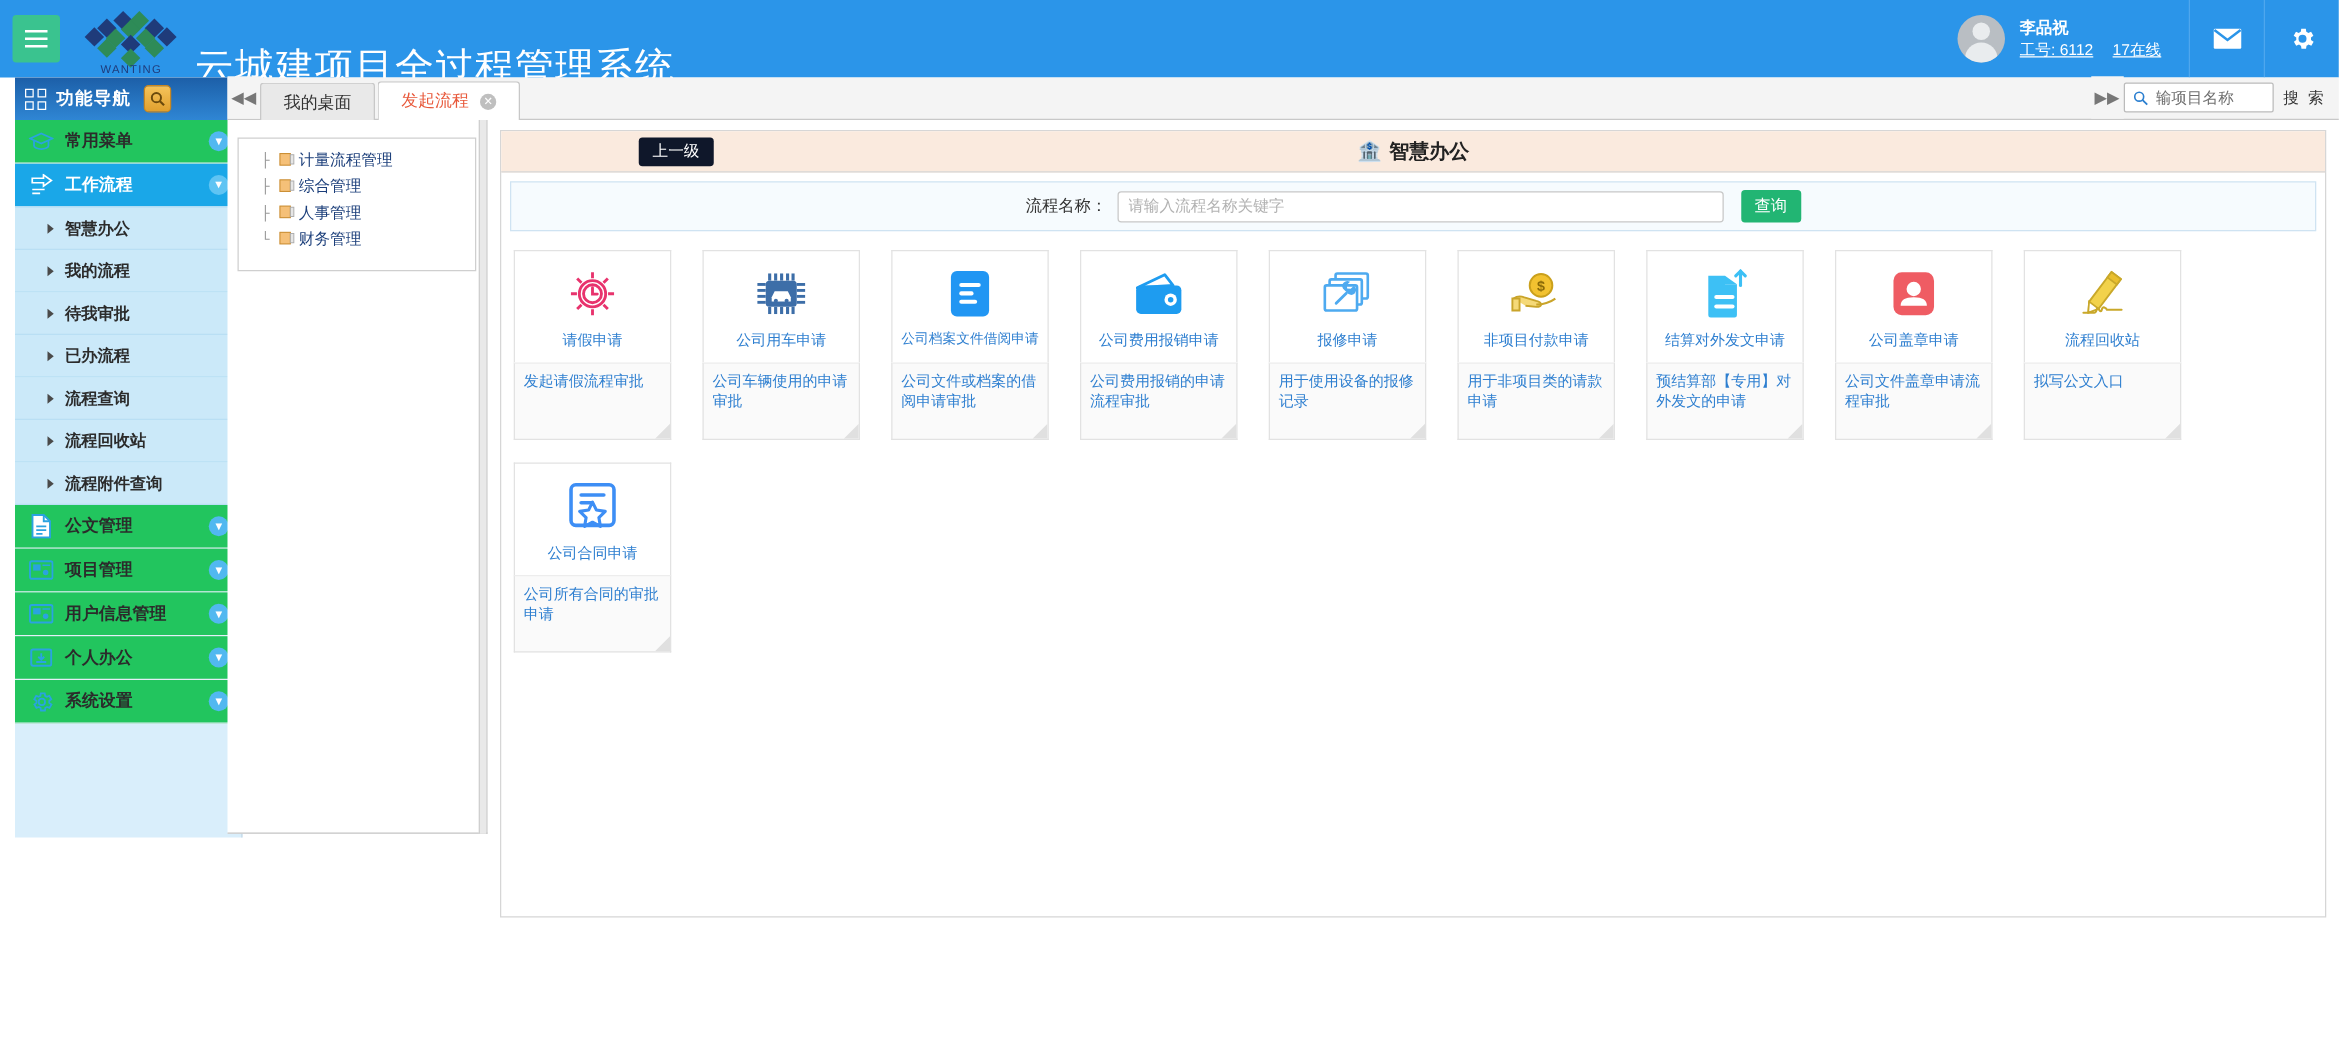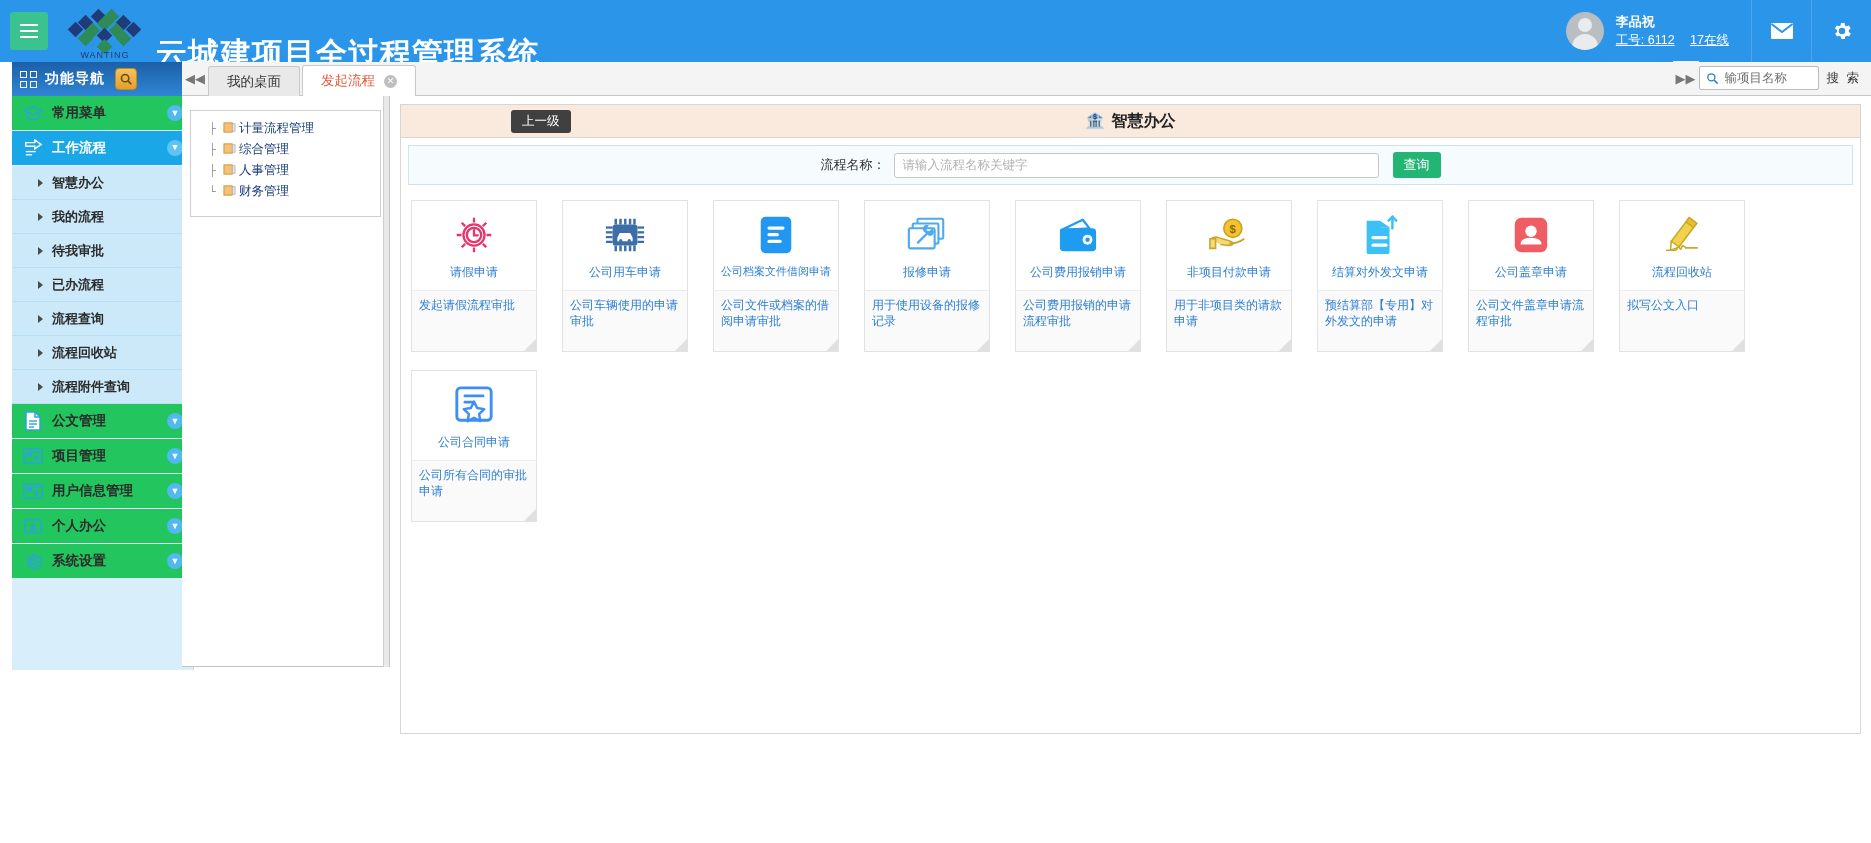--- a/index.html
+++ b/index.html
@@ -35,21 +35,21 @@
     margin-left: 18px;
     width: 78px; height: 56px;
     position: relative;
   }
   .brand-logo svg { display: block; }
   .brand-title {
     margin-left: 12px;
     color: #ffffff;
     font-size: 31px;
     letter-spacing: 1px;
-    font-weight: 700;
+    font-weight: 400;
     white-space: nowrap;
     margin-top: 46px;
   }
   .topbar-right {
     margin-left: auto;
     display: flex; align-items: center; height: 62px;
   }
   .user-block {
     display: flex; align-items: center;
     padding: 0 22px 0 10px;
@@ -271,21 +271,21 @@
   }
   .panel-header {
     position: relative;
     height: 33px;
     background: #faeade;
     border-bottom: 1px solid #d6d6d6;
     display: flex; align-items: center;
   }
   .up-level-btn {
     position: absolute; left: 110px;
-    background: #404040;
+    background: #0f172a;
     color: #fff; font-size: 12.5px;
     padding: 3px 11px; border-radius: 3px;
     cursor: pointer;
   }
   .panel-title {
     position: absolute; left: 0; right: 0;
     text-align: center;
     font-size: 16px; font-weight: bold; color: #222;
   }
   .panel-title .bank { margin-right: 6px; }
@@ -713,50 +713,50 @@
             </svg>
           </div>
           <div class="card-title wide">公司档案文件借阅申请</div>
         </div>
         <div class="card-body">公司文件或档案的借阅申请审批</div>
       </div>
 
       <div class="card">
         <div class="card-top">
           <div class="card-icon">
+            <svg width="46" height="40" viewBox="0 0 48 42">
+              <path d="M6 16 L29 5 L36 14 L6 16 Z" fill="#ffffff" stroke="#1e9cf0" stroke-width="2.4" stroke-linejoin="round"></path>
+              <rect x="5" y="14" width="38" height="24" rx="4" fill="#1e9cf0"></rect>
+              <circle cx="34" cy="26" r="5.2" fill="#ffffff"></circle>
+              <circle cx="34" cy="26" r="2.3" fill="#1e9cf0"></circle>
+            </svg>
+          </div>
+          <div class="card-title">公司费用报销申请</div>
+        </div>
+        <div class="card-body">公司费用报销的申请流程审批</div>
+      </div>
+
+      <div class="card">
+        <div class="card-top">
+          <div class="card-icon">
             <svg width="44" height="42" viewBox="0 0 46 44">
               <g fill="none" stroke="#4eaaf0" stroke-width="2.2">
                 <rect x="13" y="5" width="27" height="21" rx="1.5"></rect>
                 <rect x="8" y="10" width="27" height="21" rx="1.5" fill="#ffffff"></rect>
                 <rect x="4" y="15" width="27" height="21" rx="1.5" fill="#ffffff"></rect>
               </g>
               <g fill="none" stroke="#4eaaf0" stroke-width="2.4" stroke-linecap="round">
                 <path d="M13.5 30 L22 21.5"></path>
                 <path d="M22.5 21 a4.2 4.2 0 105.8-5.8 l-2.6 2.6 -3 -0.2 -0.2 -3 2.6 -2.6 a4.2 4.2 0 00-5.8 5.8z" fill="#4eaaf0" stroke="none"></path>
               </g>
             </svg>
           </div>
           <div class="card-title">报修申请</div>
         </div>
         <div class="card-body">用于使用设备的报修记录</div>
-      </div>
-
-      <div class="card">
-        <div class="card-top">
-          <div class="card-icon">
-            <svg width="46" height="40" viewBox="0 0 48 42">
-              <path d="M6 16 L29 5 L36 14 L6 16 Z" fill="#ffffff" stroke="#1e9cf0" stroke-width="2.4" stroke-linejoin="round"></path>
-              <rect x="5" y="14" width="38" height="24" rx="4" fill="#1e9cf0"></rect>
-              <circle cx="34" cy="26" r="5.2" fill="#ffffff"></circle>
-              <circle cx="34" cy="26" r="2.3" fill="#1e9cf0"></circle>
-            </svg>
-          </div>
-          <div class="card-title">公司费用报销申请</div>
-        </div>
-        <div class="card-body">公司费用报销的申请流程审批</div>
       </div>
 
       <div class="card">
         <div class="card-top">
           <div class="card-icon">
             <svg width="46" height="42" viewBox="0 0 48 44">
               <circle cx="28" cy="15" r="9.5" fill="#f2c230" stroke="#caa01c" stroke-width="1.6"></circle>
               <text x="28" y="20" font-size="12" font-weight="bold" fill="#8a6a08" text-anchor="middle" font-family="Liberation Sans, sans-serif">$</text>
               <path d="M5 26 q4 -3 9 -1 l10 3 q4 1 4 3 t-4 2 l-9 -1" fill="#f5d978" stroke="#c9a42a" stroke-width="1.6" stroke-linejoin="round"></path>
               <path d="M4 26 h6 v10 h-6 z" fill="#f5d978" stroke="#c9a42a" stroke-width="1.6"></path>

